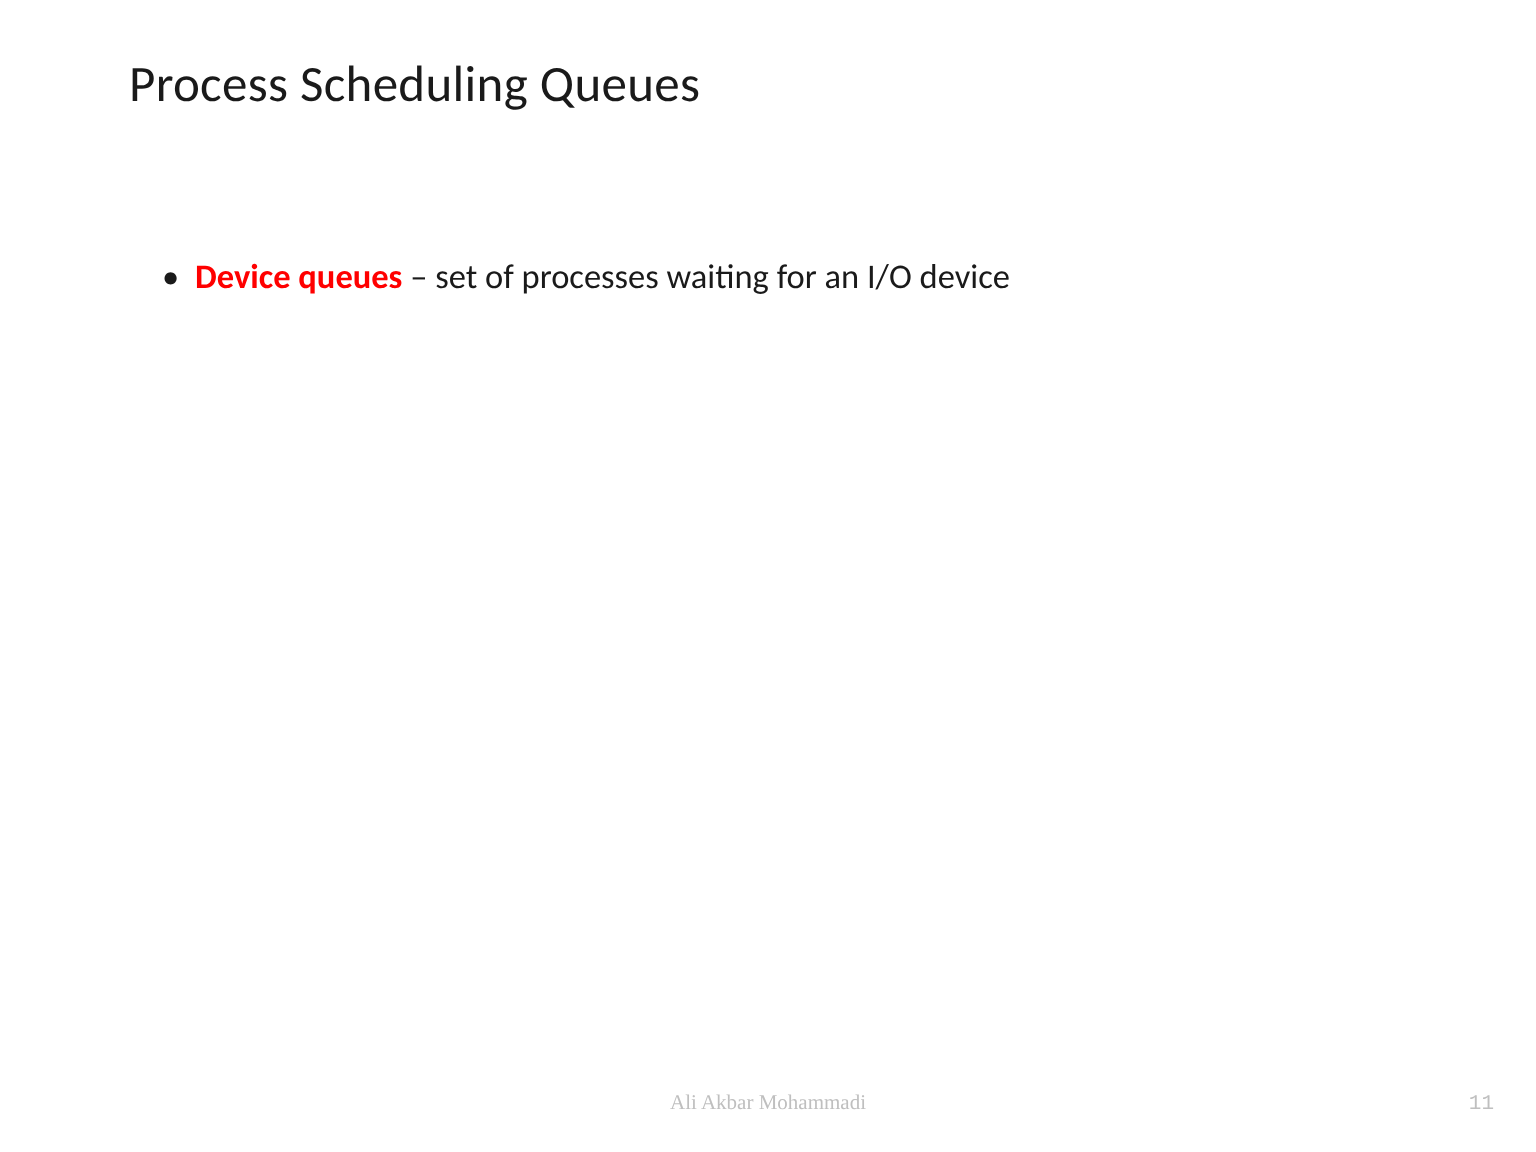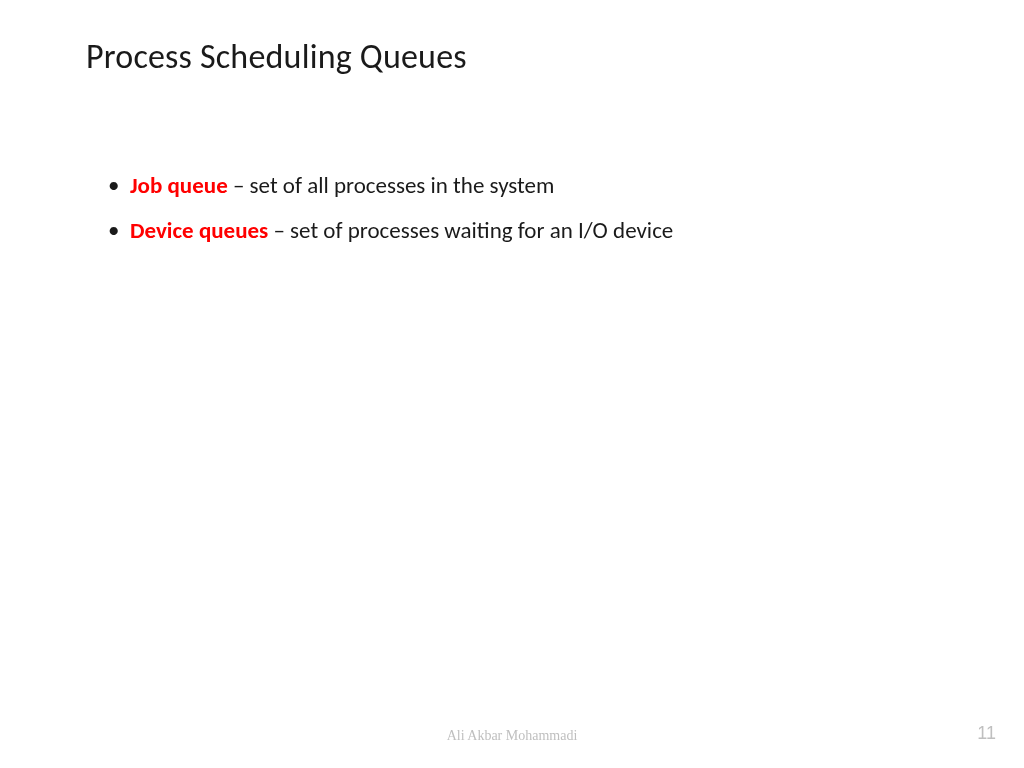--- a/index.html
+++ b/index.html
@@ -59,33 +59,30 @@
       right: 0;
       text-align: center;
       font-size: 14px;
       color: #bfbfbf;
       font-family: 'Times New Roman', serif;
     }
     .footer-page {
       position: absolute;
       bottom: 24px;
       right: 28px;
-      font-size: 18px;
+      font-size: 14px;
       color: #bfbfbf;
-      font-family: Liberation Sans, sans-serif;
+      font-family: Liberation Mono, monospace;
     }
   </style>
 </head>
 <body>
 
 <h1 class="slide-title">Process Scheduling Queues</h1>
 
 <ul class="bullet-list">
   <li class="bullet-item">
-    <span class="term">Job queue </span><span>– set of all processes in the system</span>
-  </li>
-  <li class="bullet-item">
     <span class="term">Device queues </span><span>– set of processes waiting for an I/O device</span>
   </li>
 </ul>
 
 <div class="footer-author">Ali Akbar Mohammadi</div>
 <div class="footer-page">11</div>
 
 </body></html>

